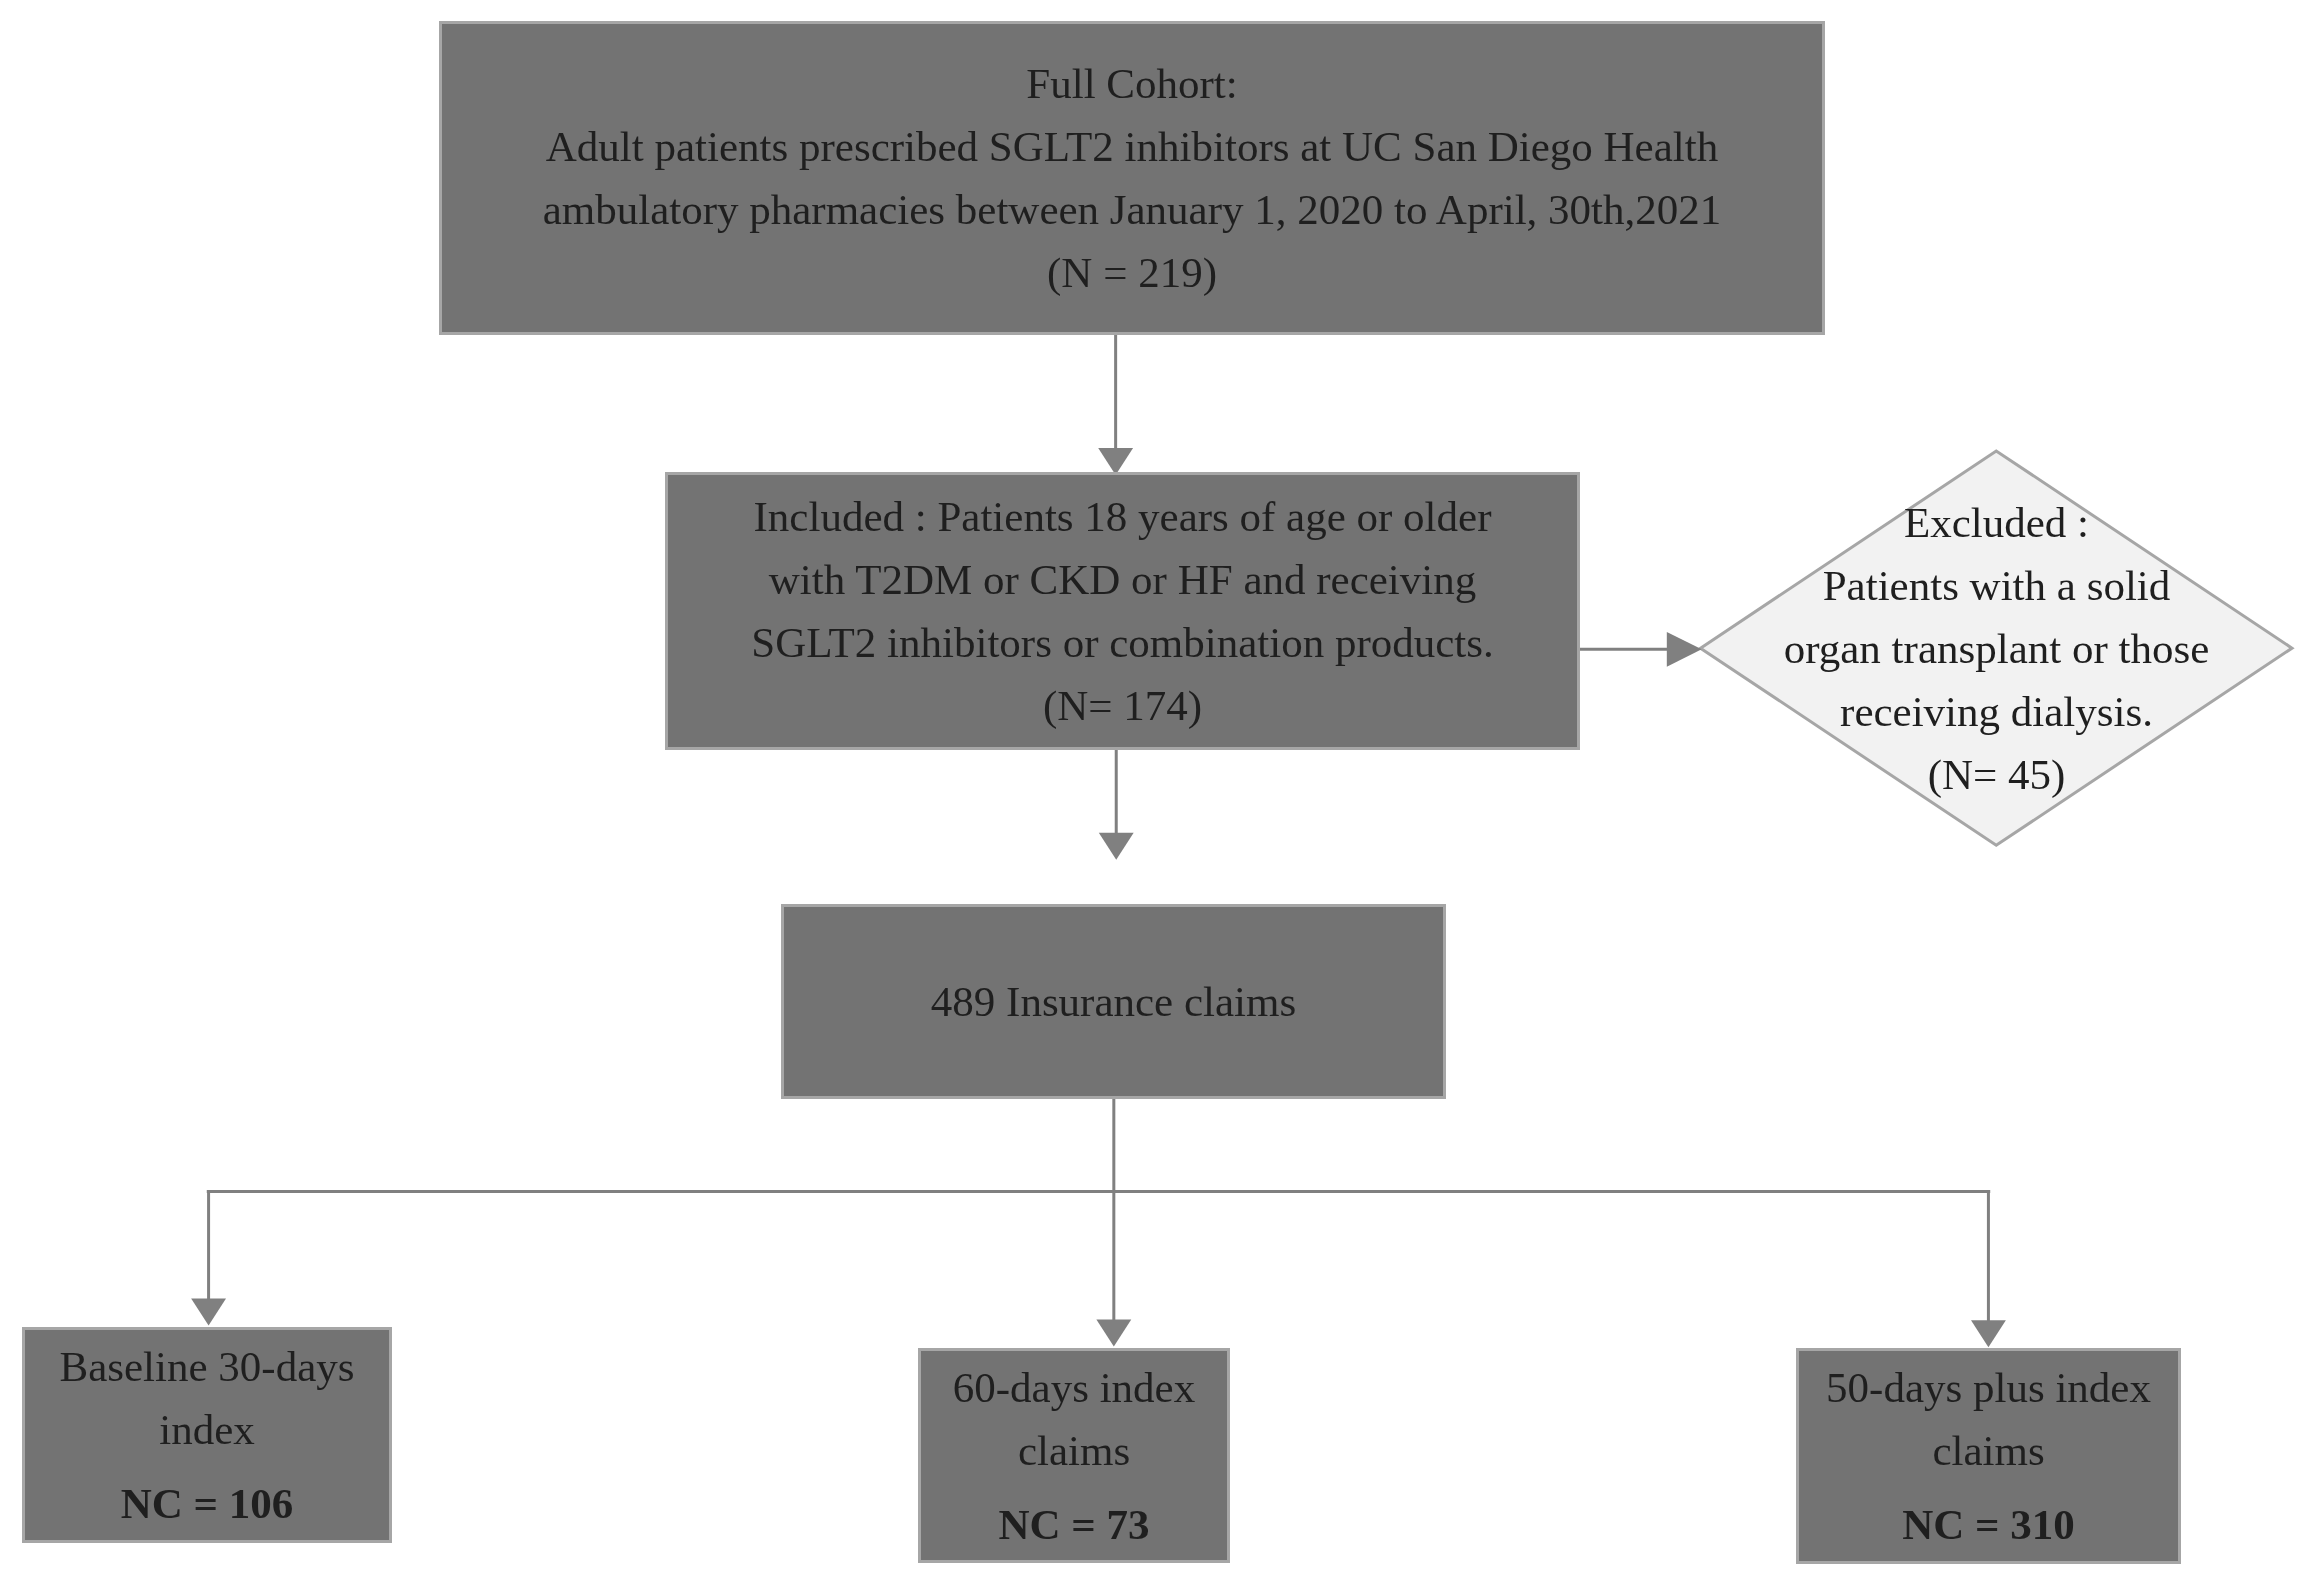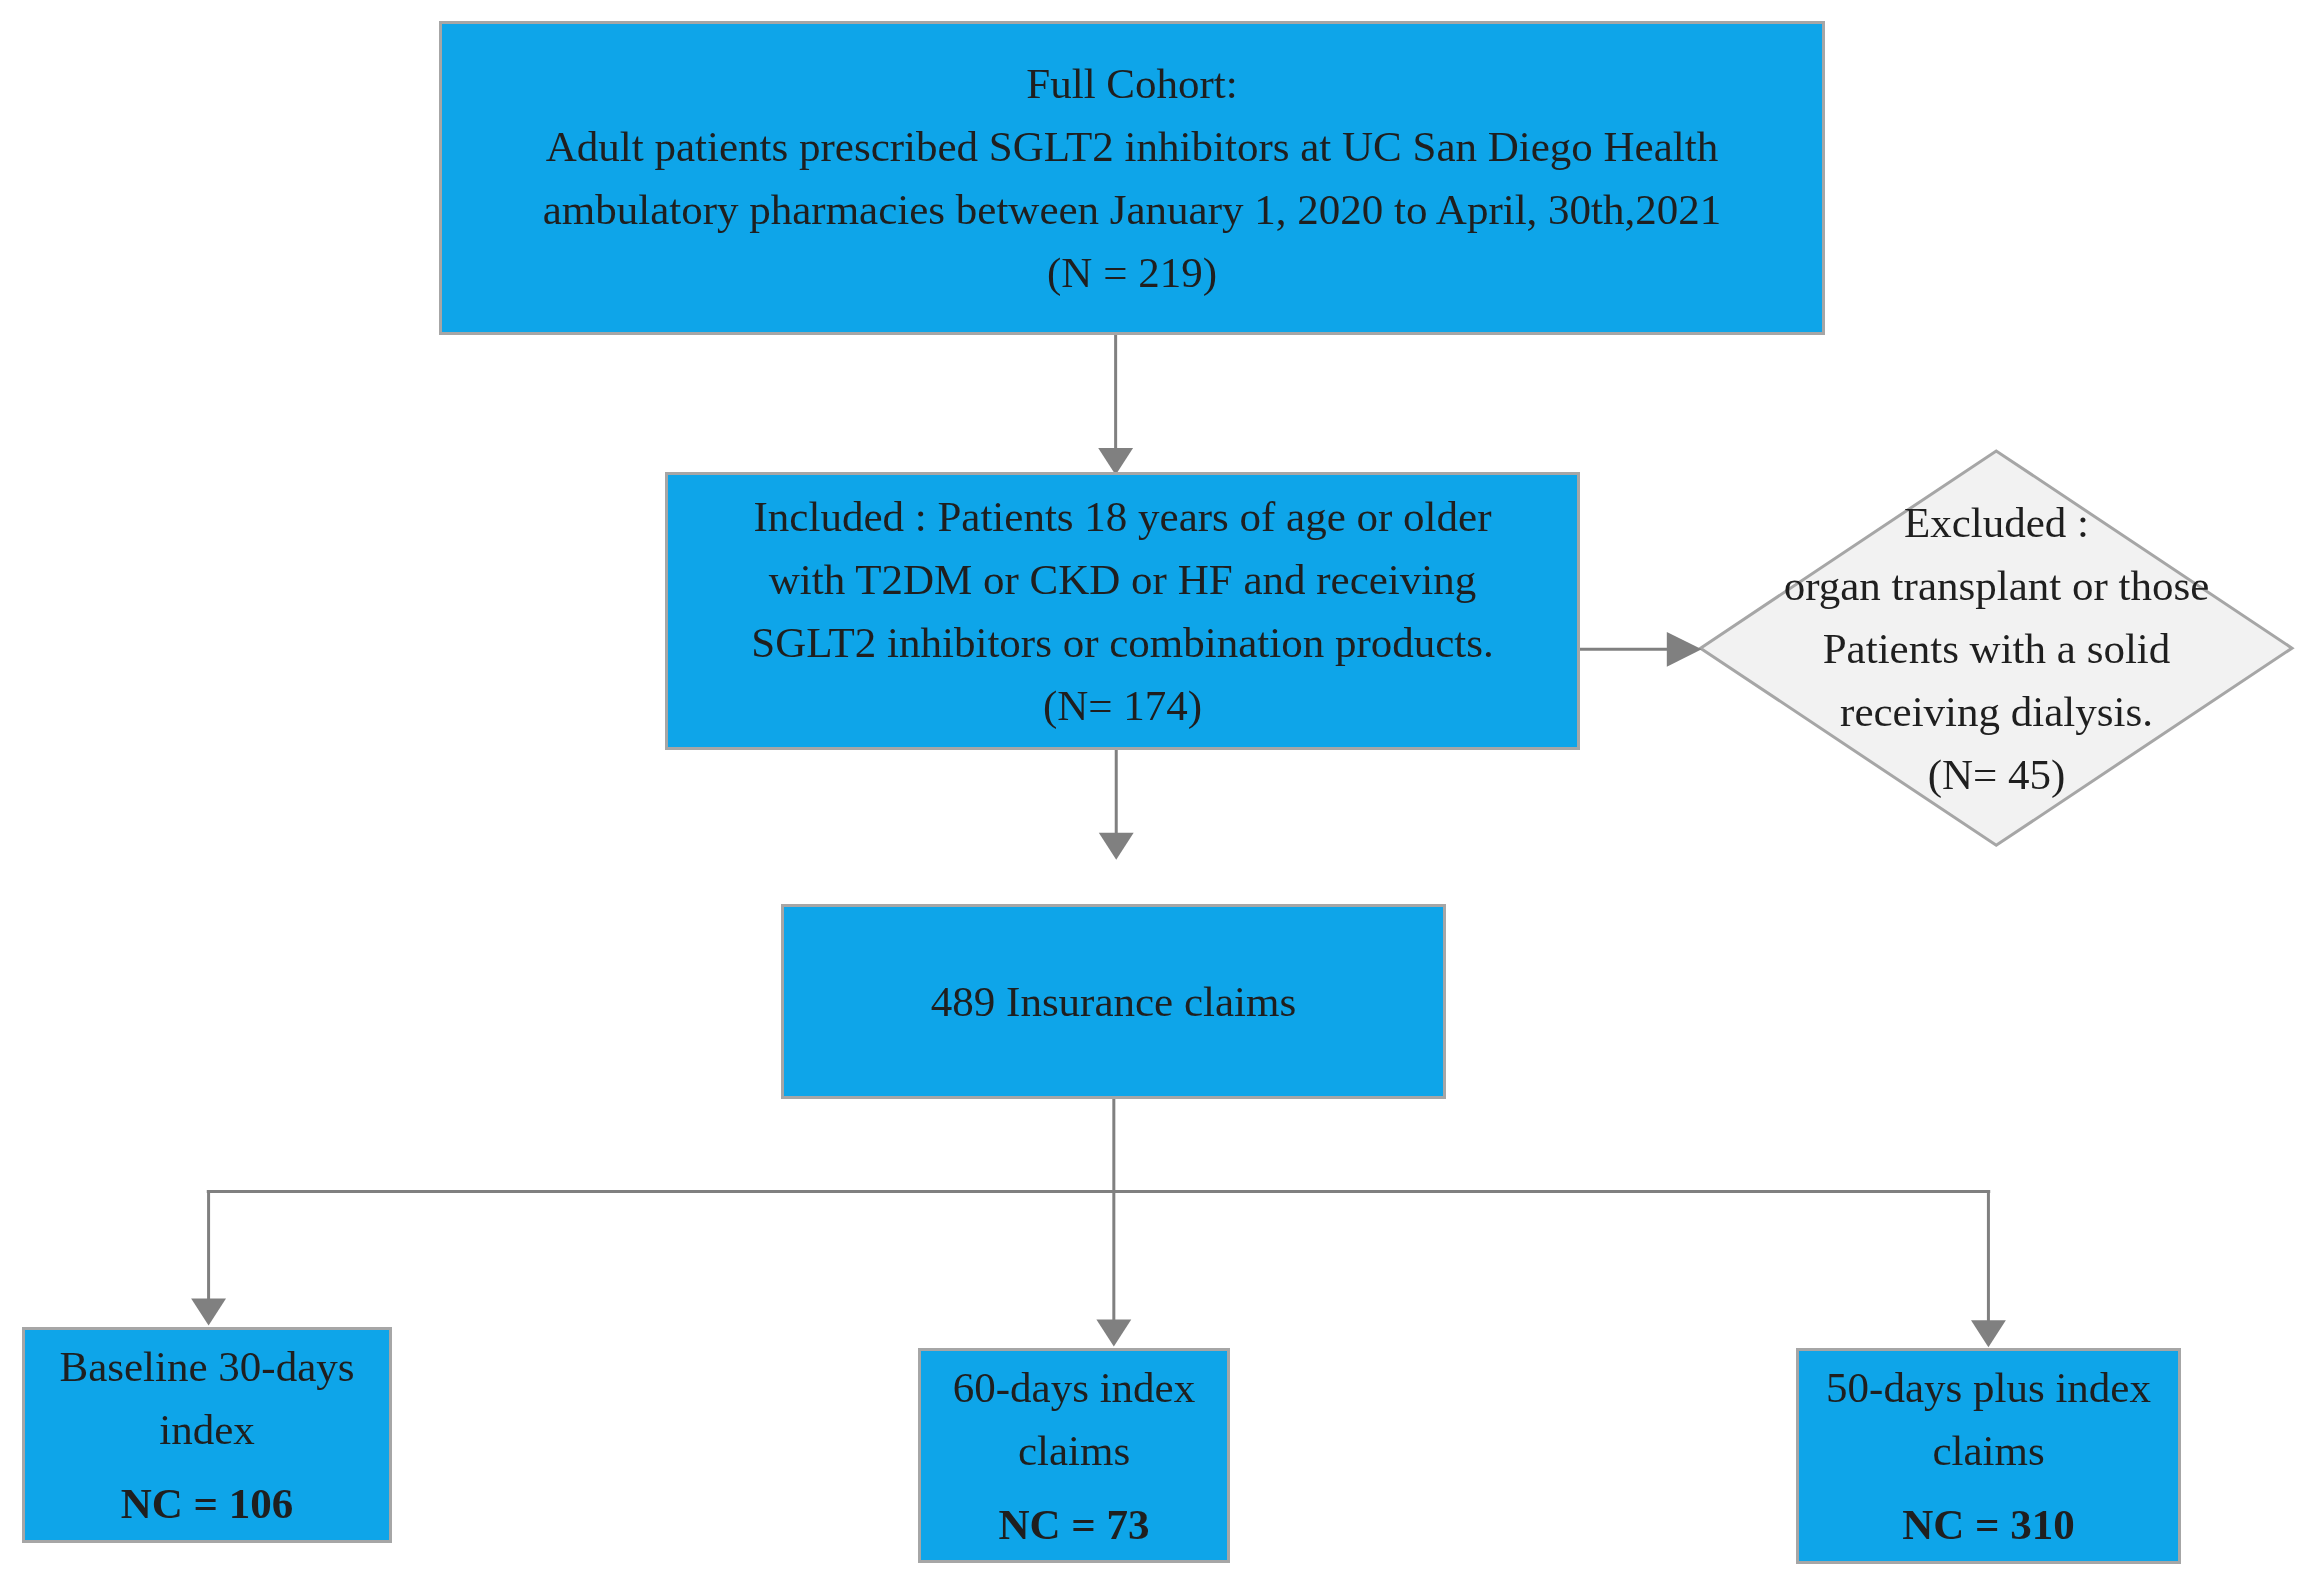--- a/index.html
+++ b/index.html
@@ -8,21 +8,21 @@
     width:2307px;
     height:1589px;
     background:#ffffff;
     font-family:"Liberation Serif","DejaVu Serif",serif;
     color:#1f1f1f;
   }
   svg.layer{position:absolute;left:0;top:0;width:2307px;height:1589px;}
   .node{
     position:absolute;
     box-sizing:border-box;
-    background:#0ea5e9;
+    background:#737373;
     border:3px solid #a6a6a6;
     display:flex;
     flex-direction:column;
     align-items:center;
     justify-content:center;
     text-align:center;
     font-size:43px;
     line-height:63px;
   }
   .ln{white-space:nowrap;}
@@ -80,22 +80,22 @@
 
   <div class="node" style="left:665px; top:472px; width:915px; height:278px;">
     <div class="ln">Included : Patients 18 years of age or older</div>
     <div class="ln">with T2DM or CKD or HF and receiving</div>
     <div class="ln">SGLT2 inhibitors or combination products.</div>
     <div class="ln">(N= 174)</div>
   </div>
 
   <div class="diamond-label" style="left:1786px; top:456px; width:421px; height:385px;">
     <div class="ln">Excluded :</div>
+    <div class="ln">Patients with a solid</div>
     <div class="ln">organ transplant or those</div>
-    <div class="ln">Patients with a solid</div>
     <div class="ln">receiving dialysis.</div>
     <div class="ln">(N= 45)</div>
   </div>
 
   <div class="node" style="left:781px; top:904px; width:665px; height:195px;">
     <div class="ln">489 Insurance claims</div>
   </div>
 
   <div class="node" style="left:22px; top:1327px; width:370px; height:216px;">
     <div class="ln">Baseline 30-days</div>

